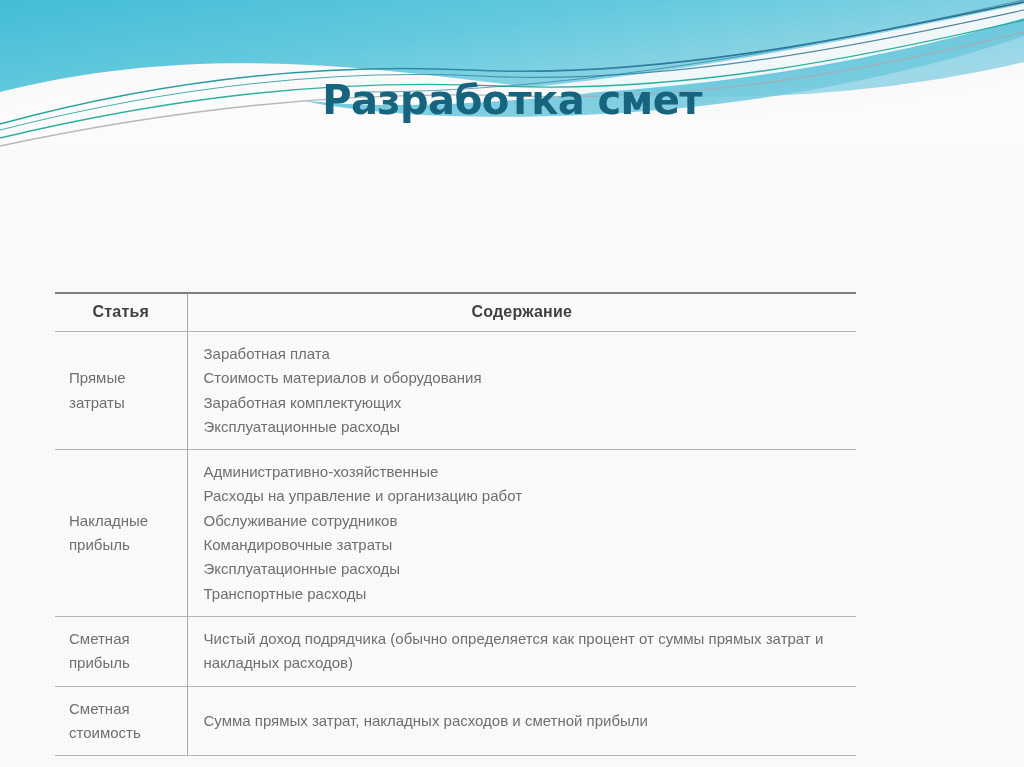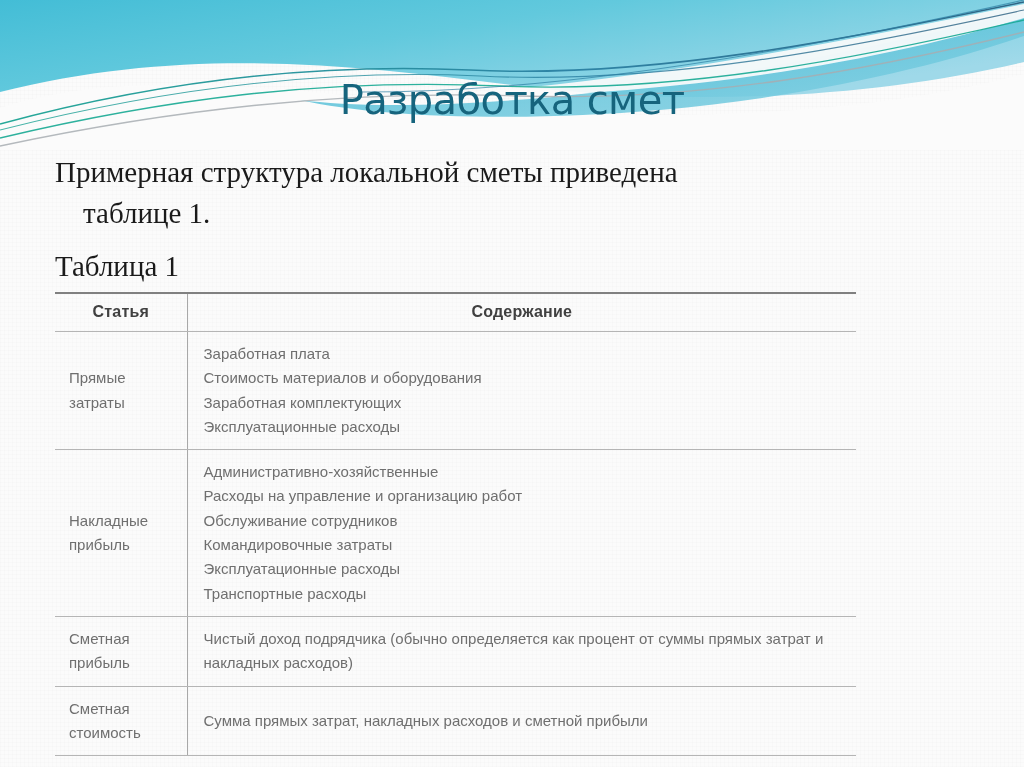--- a/index.html
+++ b/index.html
@@ -37,21 +37,21 @@
   #header-decoration svg { display: block; }
 
   
   #title {
     position: absolute;
     left: 0;
     top: 79px;
     width: 1024px;
     text-align: center;
     font-family: "DejaVu Sans", sans-serif;
-    font-weight: normal;
+    font-weight: bold;
     font-size: 40px;
     letter-spacing: -0.6px;
     color: #16647d;
     line-height: 1.05;
     white-space: nowrap;
   }
 
   
   #body-text {
     position: absolute;
@@ -165,27 +165,20 @@
       <path d="M0,124 C140,86 300,62 470,70 C650,79 840,40 1024,2" fill="none" stroke="url(#gradDeep)" stroke-width="1.6" opacity="0.95"></path>
       <path d="M0,130 C150,92 310,68 480,76 C660,85 850,48 1024,10" fill="none" stroke="url(#gradDeep)" stroke-width="1.2" opacity="0.8"></path>
       <path d="M0,138 C160,100 320,78 500,86 C680,94 860,58 1024,20" fill="none" stroke="#16a892" stroke-width="1.4" opacity="0.9"></path>
       <path d="M0,146 C170,110 340,90 520,96 C700,102 870,70 1024,32" fill="none" stroke="#a7adb1" stroke-width="1.3" opacity="0.85"></path>
       <path d="M1024,0 C900,28 760,56 620,74 C520,87 430,92 360,92" fill="none" stroke="#2c7fa3" stroke-width="1.1" opacity="0.7"></path>
     </svg>
   </div>
 
   <div id="title">Разработка смет</div>
 
-  <div id="body-text">
-    <p class="para">
-      <span>Примерная структура локальной сметы приведена</span>
-      <span class="cont">таблице 1.</span>
-    </p>
-    <p class="para" id="para-caption">Таблица 1</p>
-  </div>
 
   <div id="table-wrap">
     <table id="struct-table">
       <colgroup>
           <col class="c1">
           <col class="c2">
         </colgroup>
       <thead>
         <tr>
           <th class="col-item">Статья</th>

